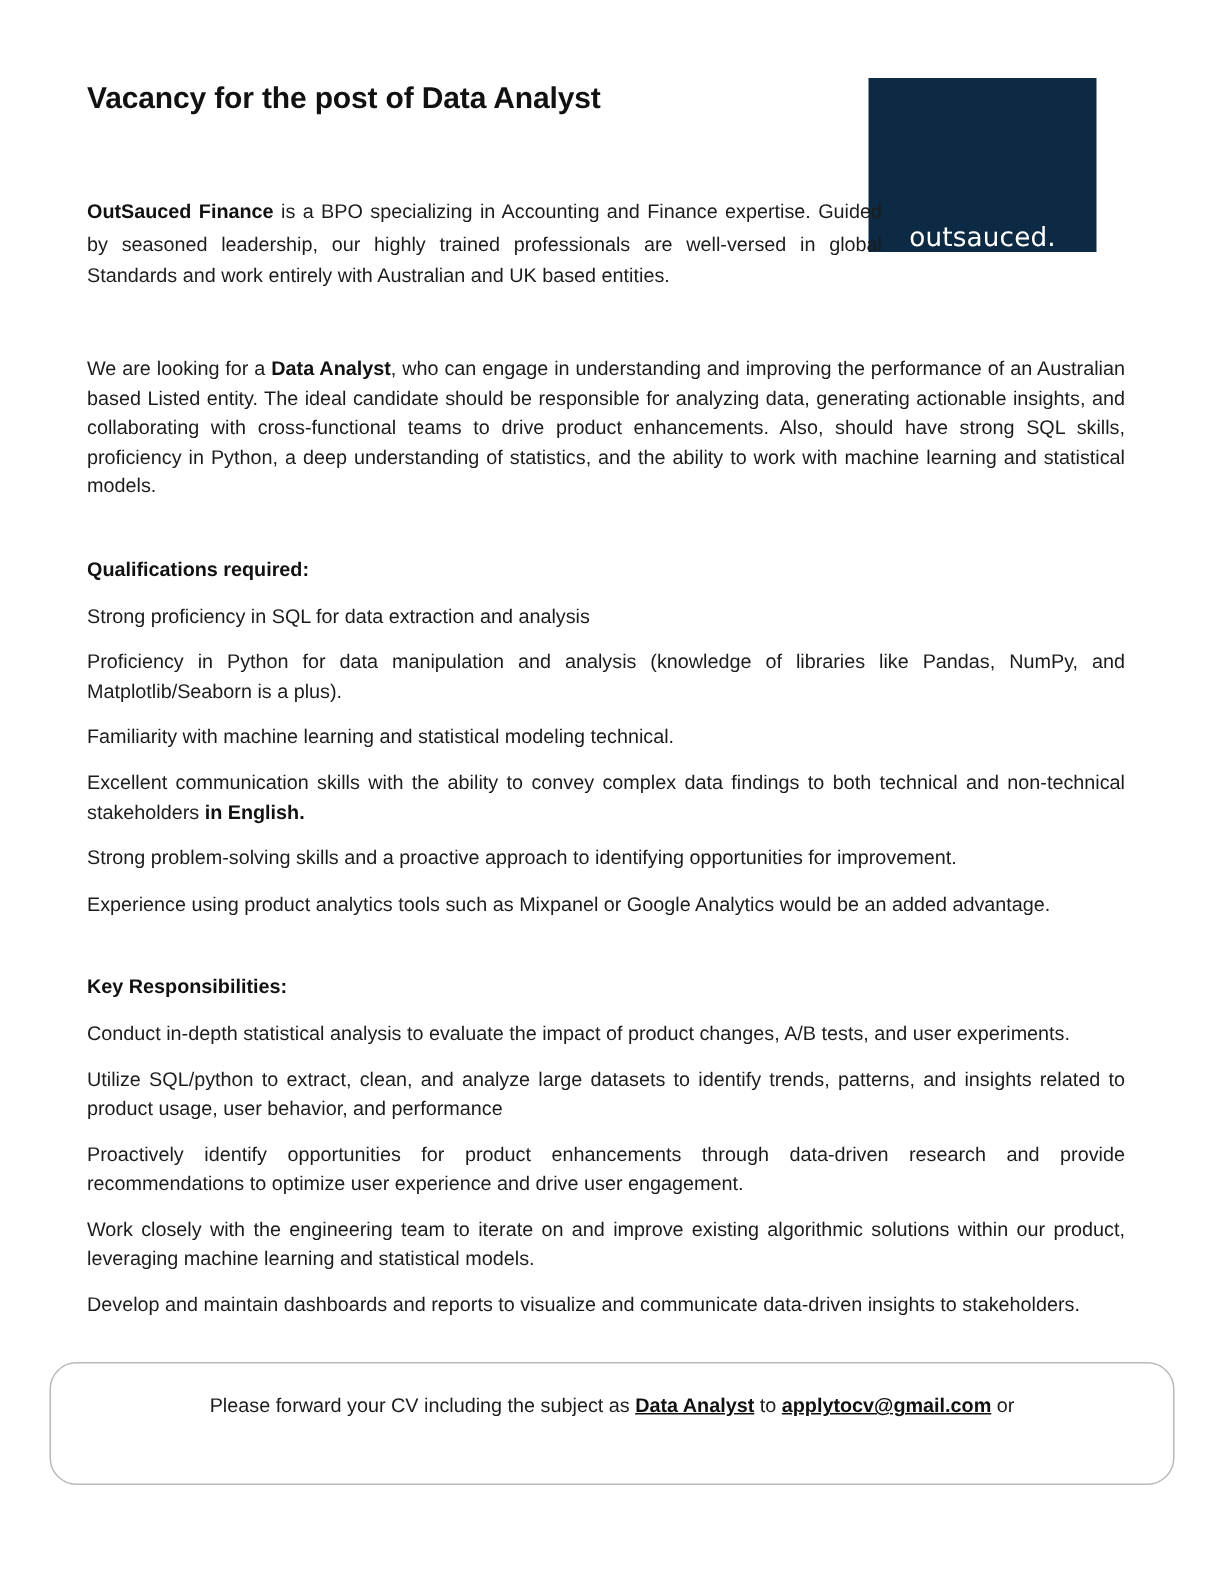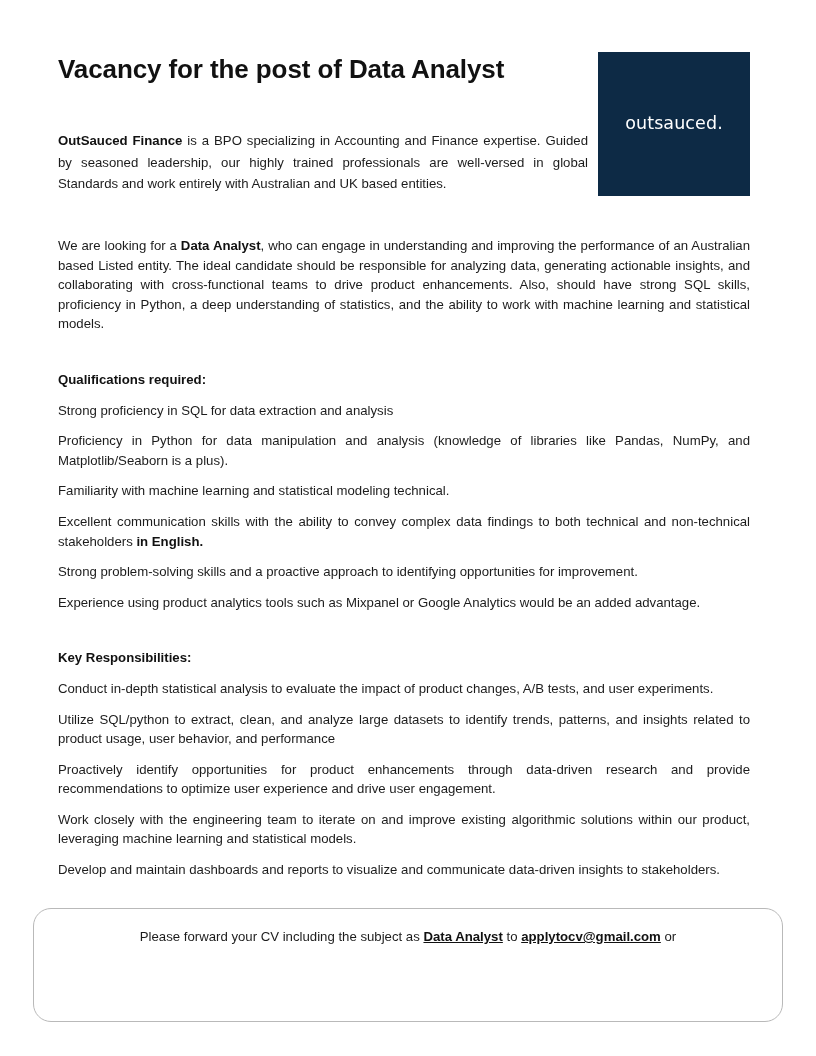--- a/index.html
+++ b/index.html
@@ -25,38 +25,38 @@
 
   
   .header {
     position: absolute;
     left: 58px;
     top: 48px;
     right: 58px;
     height: 156px;
   }
   .doc-title {
-    font-size: 26px;
+    font-size: 20px;
     font-weight: bold;
     letter-spacing: -0.1px;
     color: #111111;
     margin: 0;
     padding-top: 6px;
     line-height: 1.2;
   }
 
   .logo-box {
     position: absolute;
-    left: 598px;
+    left: 579px;
     top: 52px;
     width: 152px;
-    height: 144px;
+    height: 116px;
     background: #0d2a45;
     display: flex;
-    align-items: center;
+    align-items: flex-end;
     justify-content: center;
   }
   .logo-text {
     color: #ffffff;
     font-family: "DejaVu Sans", sans-serif;
     font-size: 17.5px;
     font-weight: 400;
     letter-spacing: 0.1px;
     line-height: 1;
     user-select: none;
@@ -100,21 +100,21 @@
   }
 
   b, strong { font-weight: bold; color: #111111; }
 
   
   .footer-box {
     position: absolute;
     left: 33px;
     top: 908px;
     width: 750px;
-    height: 114px;
+    height: 82px;
     border: 1px solid #b9b9b9;
     border-radius: 18px;
     box-sizing: border-box;
   }
   .footer-line {
     position: absolute;
     left: 0;
     right: 0;
     text-align: center;
     font-size: 13.2px;

